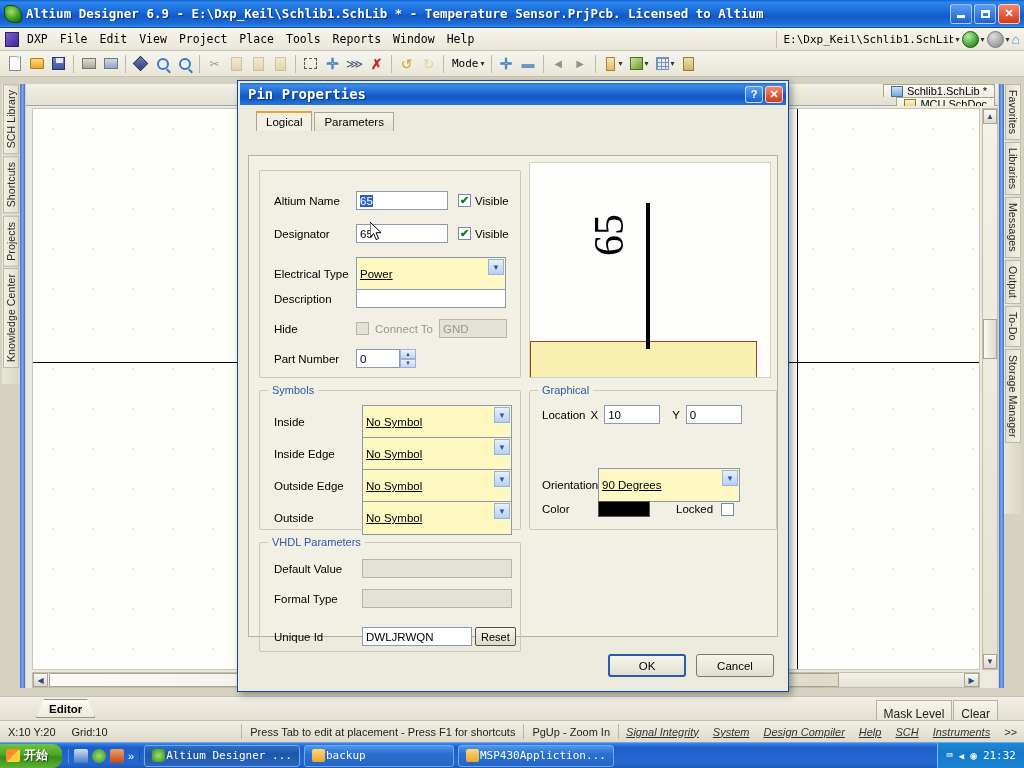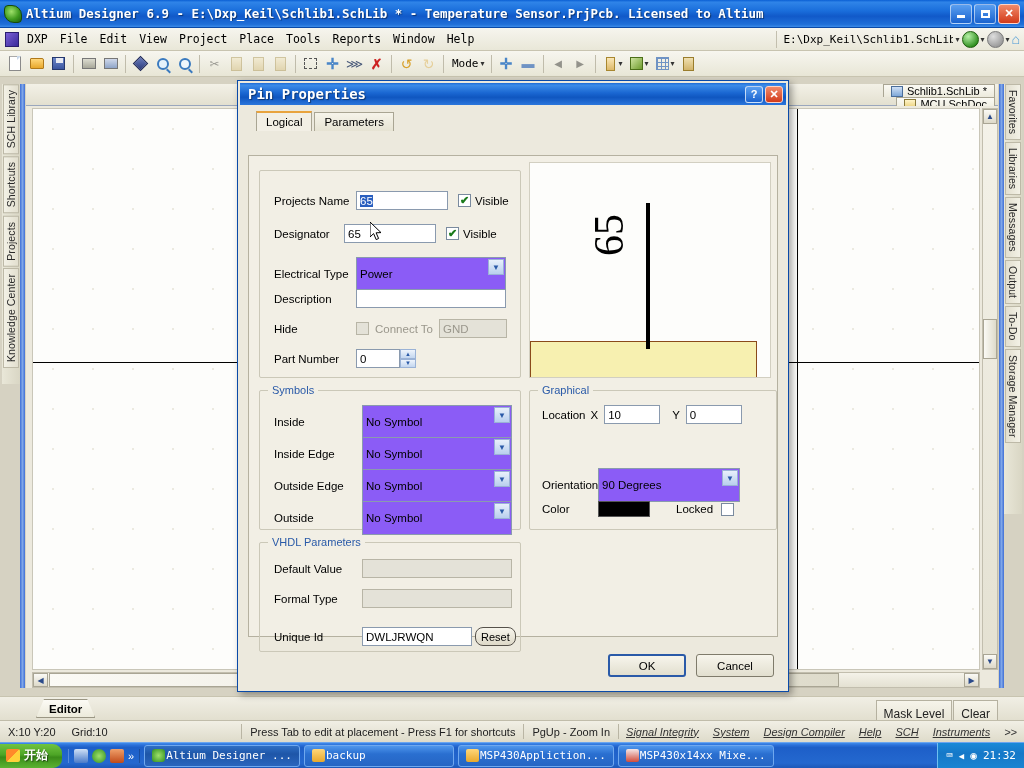--- a/index.html
+++ b/index.html
@@ -309,23 +309,23 @@
   .frow { position: absolute; display: flex; align-items: center; }
   .flabel { font-size: 11.5px; color: #000; }
   .finput {
     height: 19px; border: 1px solid #8a9aae; background: #fff;
     font-size: 11.5px; color: #000; padding: 0 3px;
     display: flex; align-items: center; font-family: "Liberation Sans", sans-serif;
   }
   .finput.disabled { background: #e4e2d8; border-color:#b8b5a6; color:#9a978c; }
   .finput .sel { background: #2a5fbf; color: #fff; }
   .fcombo {
-    height: 34px; border: 1px solid #8a9aae; background: #8b5cf6;
+    height: 34px; border: 1px solid #8a9aae; background: #fef9c3;
     font-size: 11.5px; display: flex; align-items: center;
-    padding-left: 3px; position: relative;
+    padding-left: 3px; position: relative; text-decoration: underline;
   }
   .fcombo .arrow {
     position: absolute; right: 1px; top: 1px; width: 16px; height: 16px;
     background: linear-gradient(to bottom, #e8f0fb, #b9cfee);
     border: 1px solid #9ab2d6;
     display:flex;align-items:center;justify-content:center;
     color:#2a5aa8; font-size: 8px;
   }
   .spin { width: 16px; height: 19px; display:flex;flex-direction:column; }
   .spin div {
@@ -602,24 +602,20 @@
     <span>Altium Designer ...</span>
   </div>
   <div class="taskbtn">
     <span class="tbicon" style="background:linear-gradient(to bottom,#ffd77a,#e8a82c);"></span>
     <span>backup</span>
   </div>
   <div class="taskbtn">
     <span class="tbicon" style="background:linear-gradient(to bottom,#ffd77a,#e8a82c);"></span>
     <span>MSP430Appliction...</span>
   </div>
-  <div class="taskbtn">
-    <span class="tbicon" style="background:linear-gradient(to bottom,#f5e8e8,#d04a3a);"></span>
-    <span>MSP430x14xx Mixe...</span>
-  </div>
   <div id="tray">
     <span style="font-size:11px;">⌨</span>
     <span style="font-size:9px;">◀</span>
     <span style="font-size:11px;">◉</span>
     <span>21:32</span>
   </div>
 </div>
 
 <div id="dialog">
   <div id="dlgtitlebar">
@@ -632,30 +628,30 @@
 
     <div id="dlgtabs">
       <div class="dtab active">Logical</div>
       <div class="dtab">Parameters</div>
     </div>
 
     <div id="dlgpanel">
 
       <div class="gbox" style="left:10px;top:14px;width:262px;height:208px;">
         <div class="frow" style="left:14px;top:20px;">
-          <span class="flabel" style="width:82px;">Projects Name</span>
+          <span class="flabel" style="width:82px;">Altium Name</span>
           <span class="finput" style="width:92px;">
             <span class="sel">65</span>
           </span>
           <span class="chk" style="margin-left:10px;">✔</span>
           <span class="flabel" style="margin-left:4px;">Visible</span>
         </div>
 
         <div class="frow" style="left:14px;top:53px;">
-          <span class="flabel" style="width:70px;">Designator</span>
+          <span class="flabel" style="width:82px;">Designator</span>
           <span class="finput" style="width:92px;">
             <span>65</span>
           </span>
           <span class="chk" style="margin-left:10px;">✔</span>
           <span class="flabel" style="margin-left:4px;">Visible</span>
         </div>
 
         <div class="frow" style="left:14px;top:86px;">
           <span class="flabel" style="width:82px;">Electrical Type</span>
           <span class="fcombo" style="width:150px;">
@@ -736,21 +732,21 @@
           <span class="flabel" style="width:88px;">Formal Type</span>
           <span class="finput disabled" style="width:150px;">
             <span></span>
           </span>
         </div>
         <div class="frow" style="left:14px;top:84px;">
           <span class="flabel" style="width:88px;">Unique Id</span>
           <span class="finput" style="width:110px;">
             <span>DWLJRWQN</span>
           </span>
-          <span class="resetbtn" style="margin-left:3px;border-radius:8px;">Reset</span>
+          <span class="resetbtn" style="margin-left:3px;">Reset</span>
         </div>
       </div>
 
       <div id="preview">
         <div id="pinbody"></div>
         <div id="pinline"></div>
         <div id="pinlabel">65</div>
       </div>
 
       <div class="gbox" style="left:280px;top:234px;width:248px;height:140px;">

